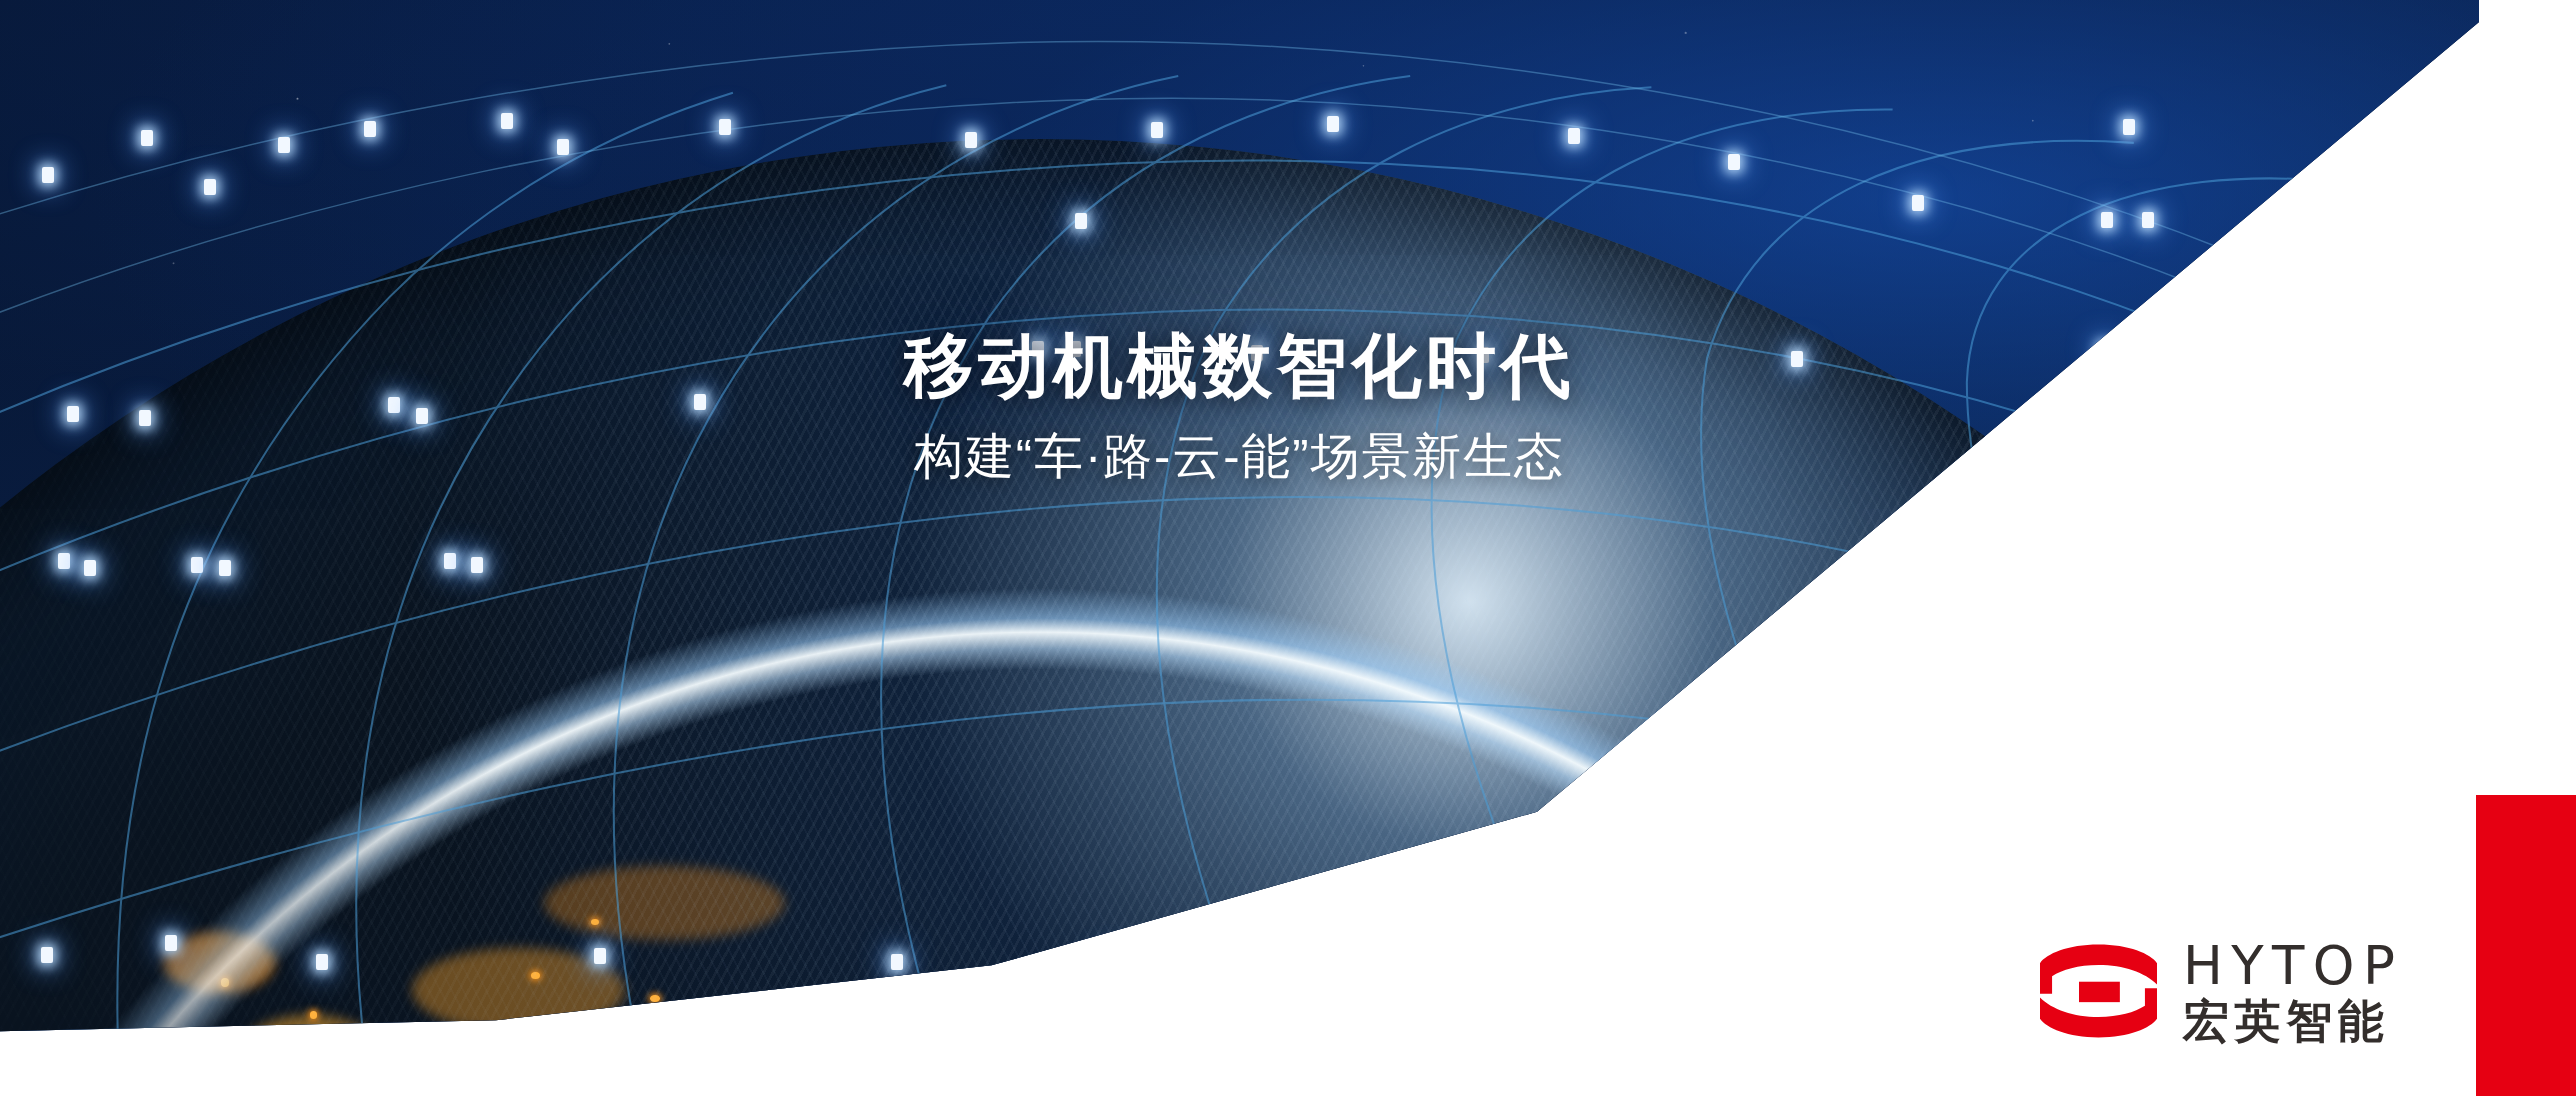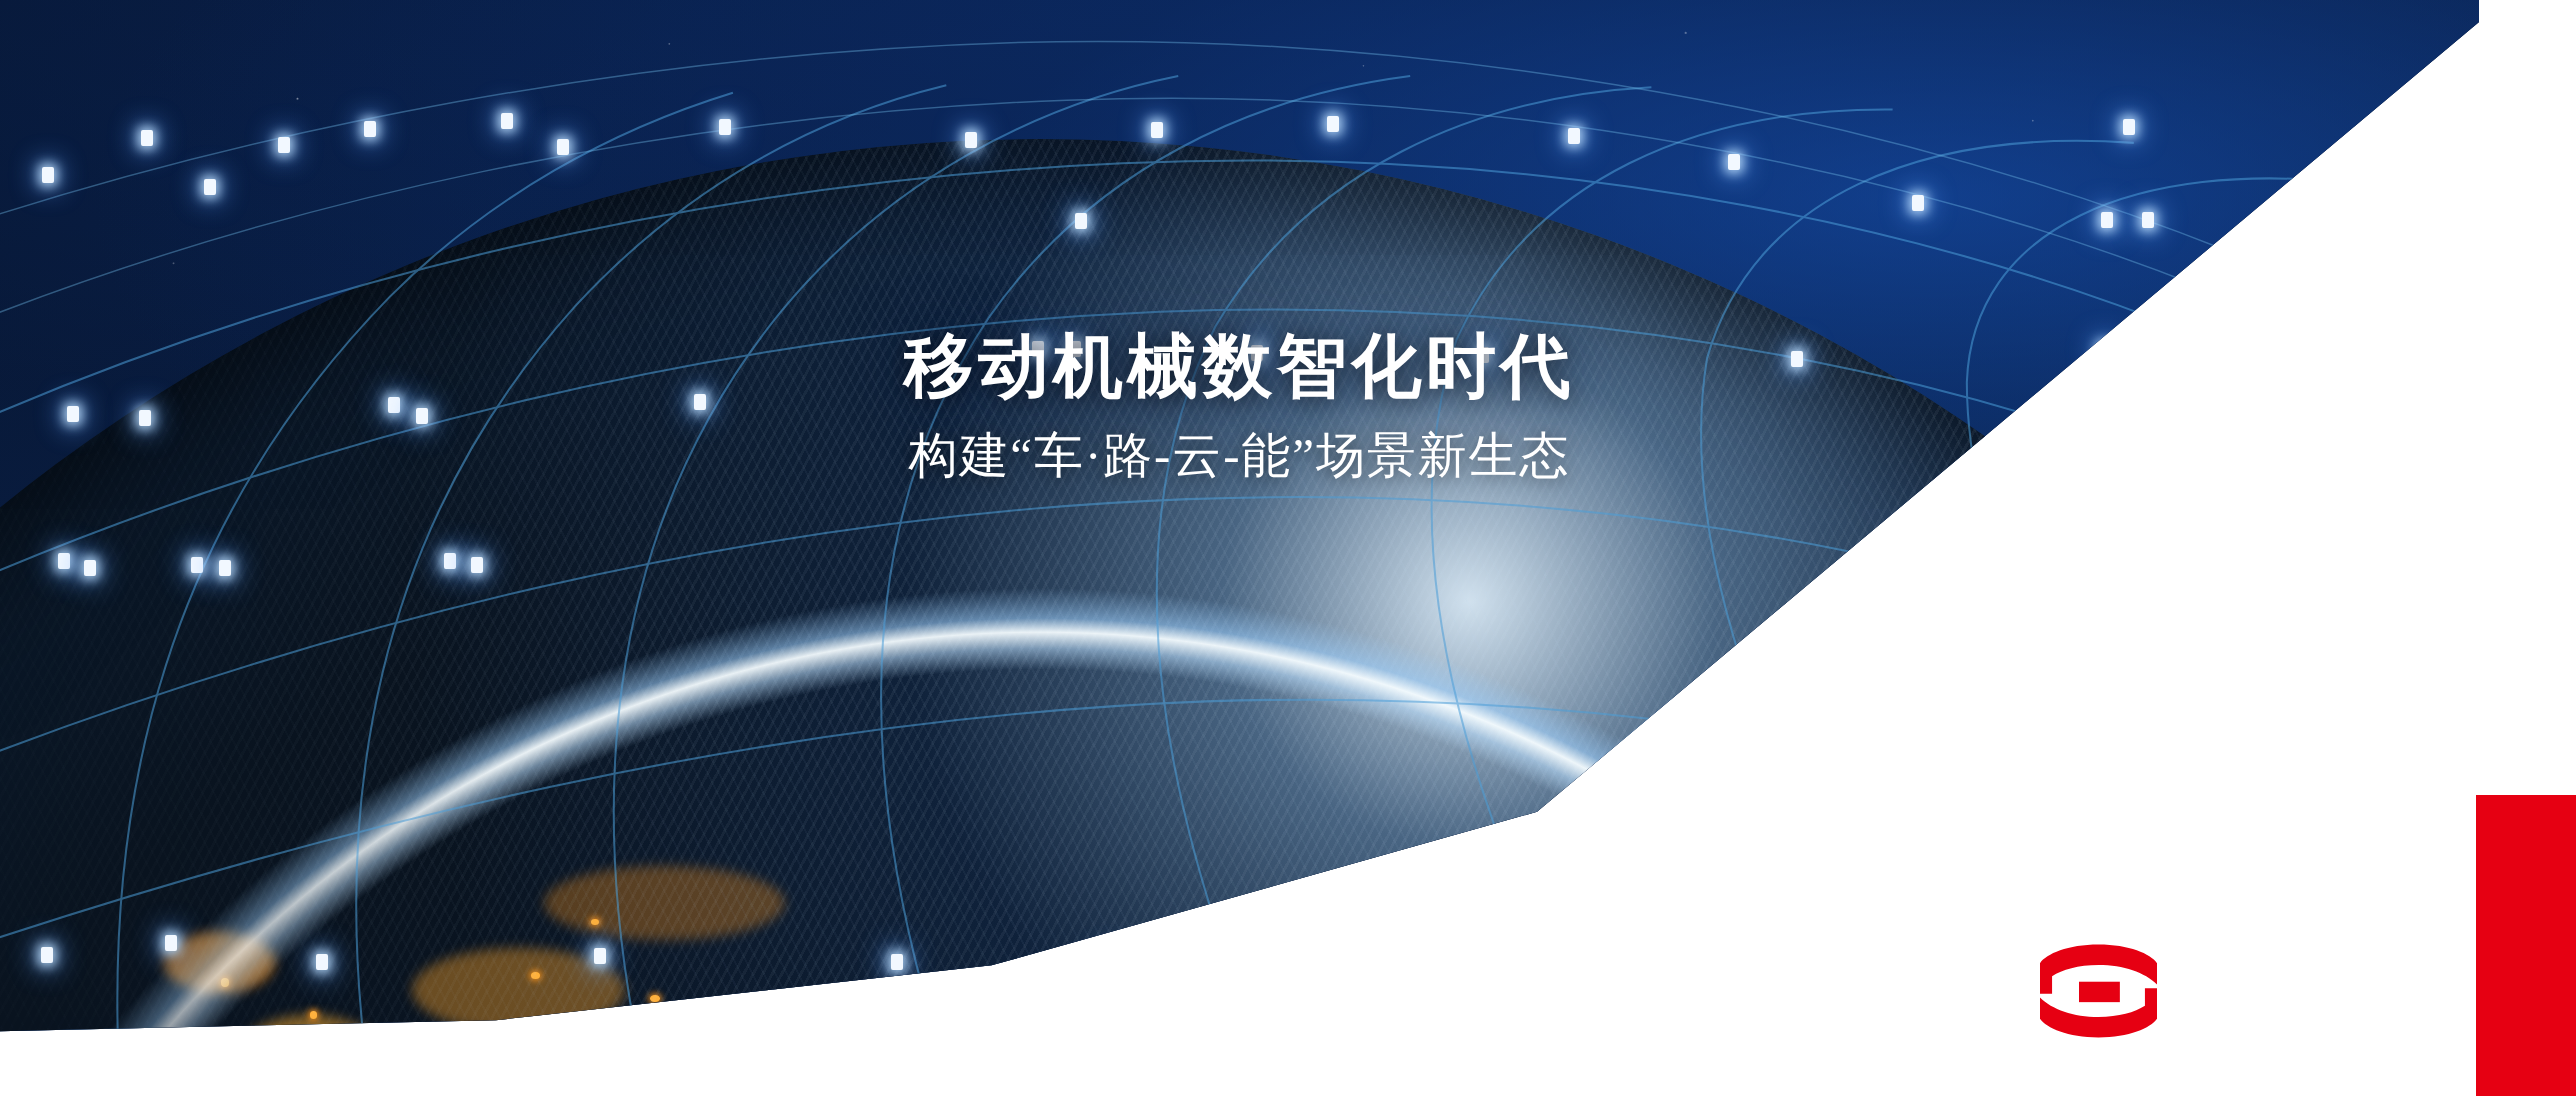--- a/index.html
+++ b/index.html
@@ -141,21 +141,20 @@
   }
   .sub-title{
     margin:22px 0 0 0;
     font-size:49px;
     line-height:1.2;
     font-weight:400;
     color:#ffffff;
     letter-spacing:1.9px;
     text-shadow:0 1.9px 16.7px rgba(0,0,0,.55);
     white-space:nowrap;
-    font-family:Liberation Serif, serif;
   }
 
   
   .red-bar{
     position:absolute;
     right:0; top:795px;
     width:100px;
     height:302px;
     background:#e60012;
     z-index:7;
@@ -349,17 +348,21 @@
           C 85,84 102,79 113,72
           L113,53
           L126,53
           L126,86
           C 119,96 96,106 63,106 Z"></path>
 
         <rect fill="#e60012" x="42" y="46" width="44" height="22"></rect>
       </svg>
     </span>
 
+    <span class="logo-text">
+      <span class="logo-en">HYTOP</span>
+      <span class="logo-cn">宏英智能</span>
+    </span>
 
   </div>
 
 </div>
 
 
 </body></html>

